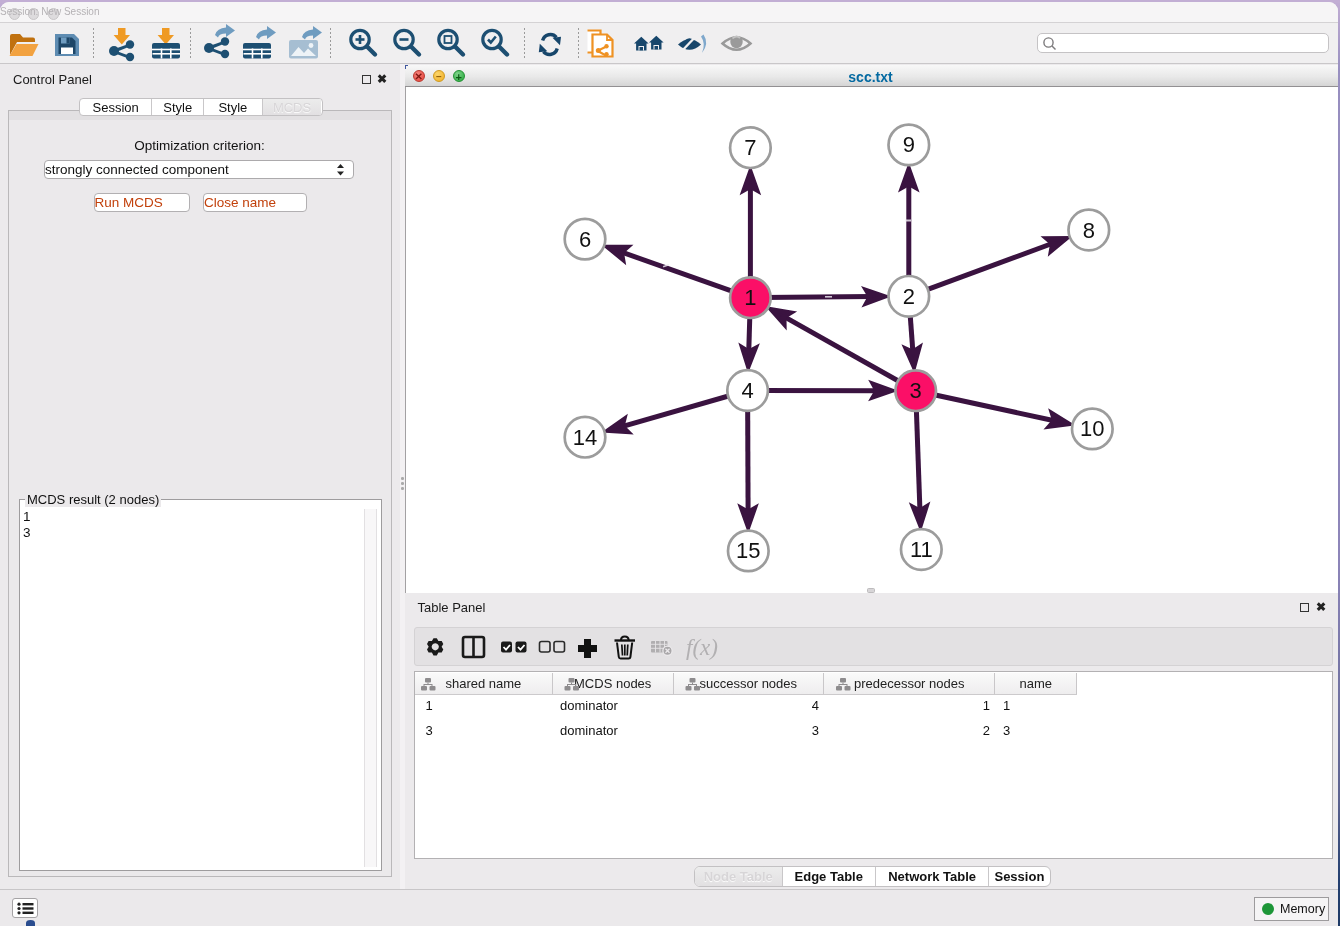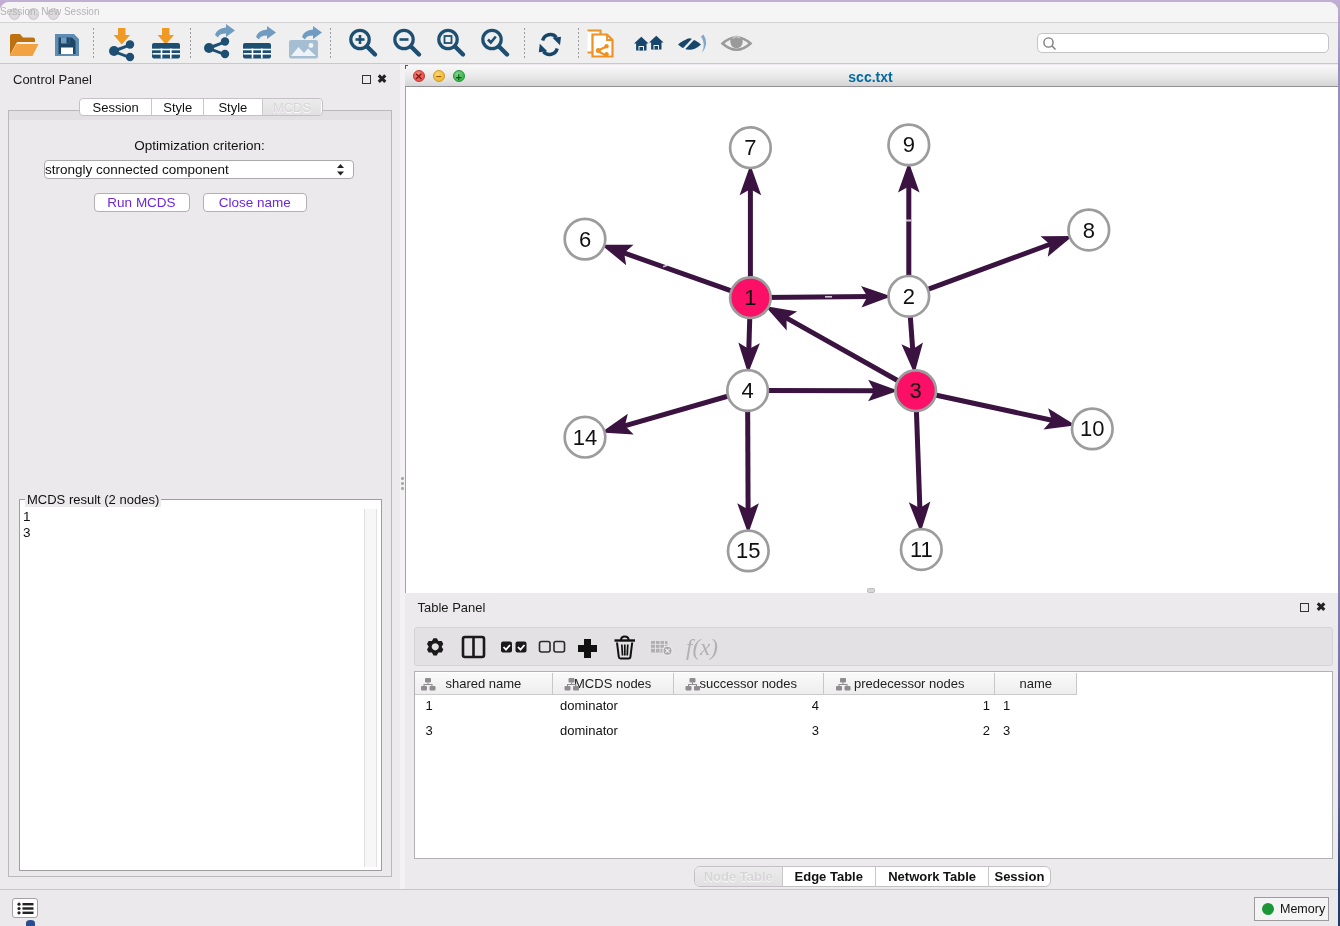--- a/index.html
+++ b/index.html
@@ -17,21 +17,21 @@
 .xicon{font-size:12px;color:#222;font-weight:bold}
 #cp-panel{left:8px;top:110px;width:383.5px;height:767px;border:1px solid #bab8ba;background:#ebe9eb}
 #cp-panel:before{content:"";position:absolute;left:0;top:0;width:100%;height:9px;background:#e2e0e2}
 .tabs{display:flex;border:1px solid #c3c1c3;border-radius:4px;overflow:hidden;background:#fff;height:18.5px}
 .tabs div{font-size:13px;color:#111;text-align:center;line-height:17.5px;border-left:1px solid #c9c7c9}
 .tabs div:first-child{border-left:none}
 #cp-tabs{left:79px;top:97.5px;width:243.5px}
 .tabsel{background:linear-gradient(#ececec,#e2e0e2);color:#d7d5d7 !important;text-shadow:0 1px 1px #fff}
 #opt-label{left:9px;top:137.5px;width:381px;text-align:center;font-size:13.5px;color:#111}
 #combo{left:44px;top:160px;width:310px;height:19px;background:#fff;border:1px solid #acaaac;border-radius:4px;font-size:13.5px;color:#111;line-height:17px;}
-.btn{height:19px;background:#fff;border:1px solid #b2b0b2;border-radius:4px;font-size:13.5px;color:#6d28d9;text-align:center;line-height:17px}
+.btn{height:19px;background:#fff;border:1px solid #b2b0b2;border-radius:4px;font-size:13.5px;color:#c2410c;line-height:17px}
 #grp{left:18.5px;top:499px;width:363.5px;height:372px;border:1px solid #9e9c9e;background:#fff}
 #grp-legend{left:25px;top:492px;font-size:13px;color:#111;background:#ebe9eb;padding:0 2px}
 #grp-text{left:23px;top:509px;font-size:13.5px;color:#111;line-height:16px}
 #grp-sb{left:364px;top:508.5px;width:13px;height:358px;background:#f8f7f8;border:1px solid #e2e0e2;border-top:none;border-bottom:none}
 #vsplit{left:399.5px;top:64px;width:5px;height:825px;background:#f3f1f3}
 
 #net-tb{left:404.5px;top:64.5px;width:933px;height:22px;background:linear-gradient(#f8f8f8,#e9e9e9 55%,#d5d5d5);border-bottom:1px solid #929092;}
 .light{top:69.5px;width:12.5px;height:12.5px;border-radius:50%;text-align:center;font-weight:bold;font-size:10px;line-height:12px}
 #net-title{left:404px;top:68.5px;width:933px;text-align:center;font-size:14px;font-weight:bold;color:#0369a1}
 #net-body{left:404.5px;top:87px;width:933px;height:505.5px;background:#fff;border-left:1px solid #a3a1a3}

